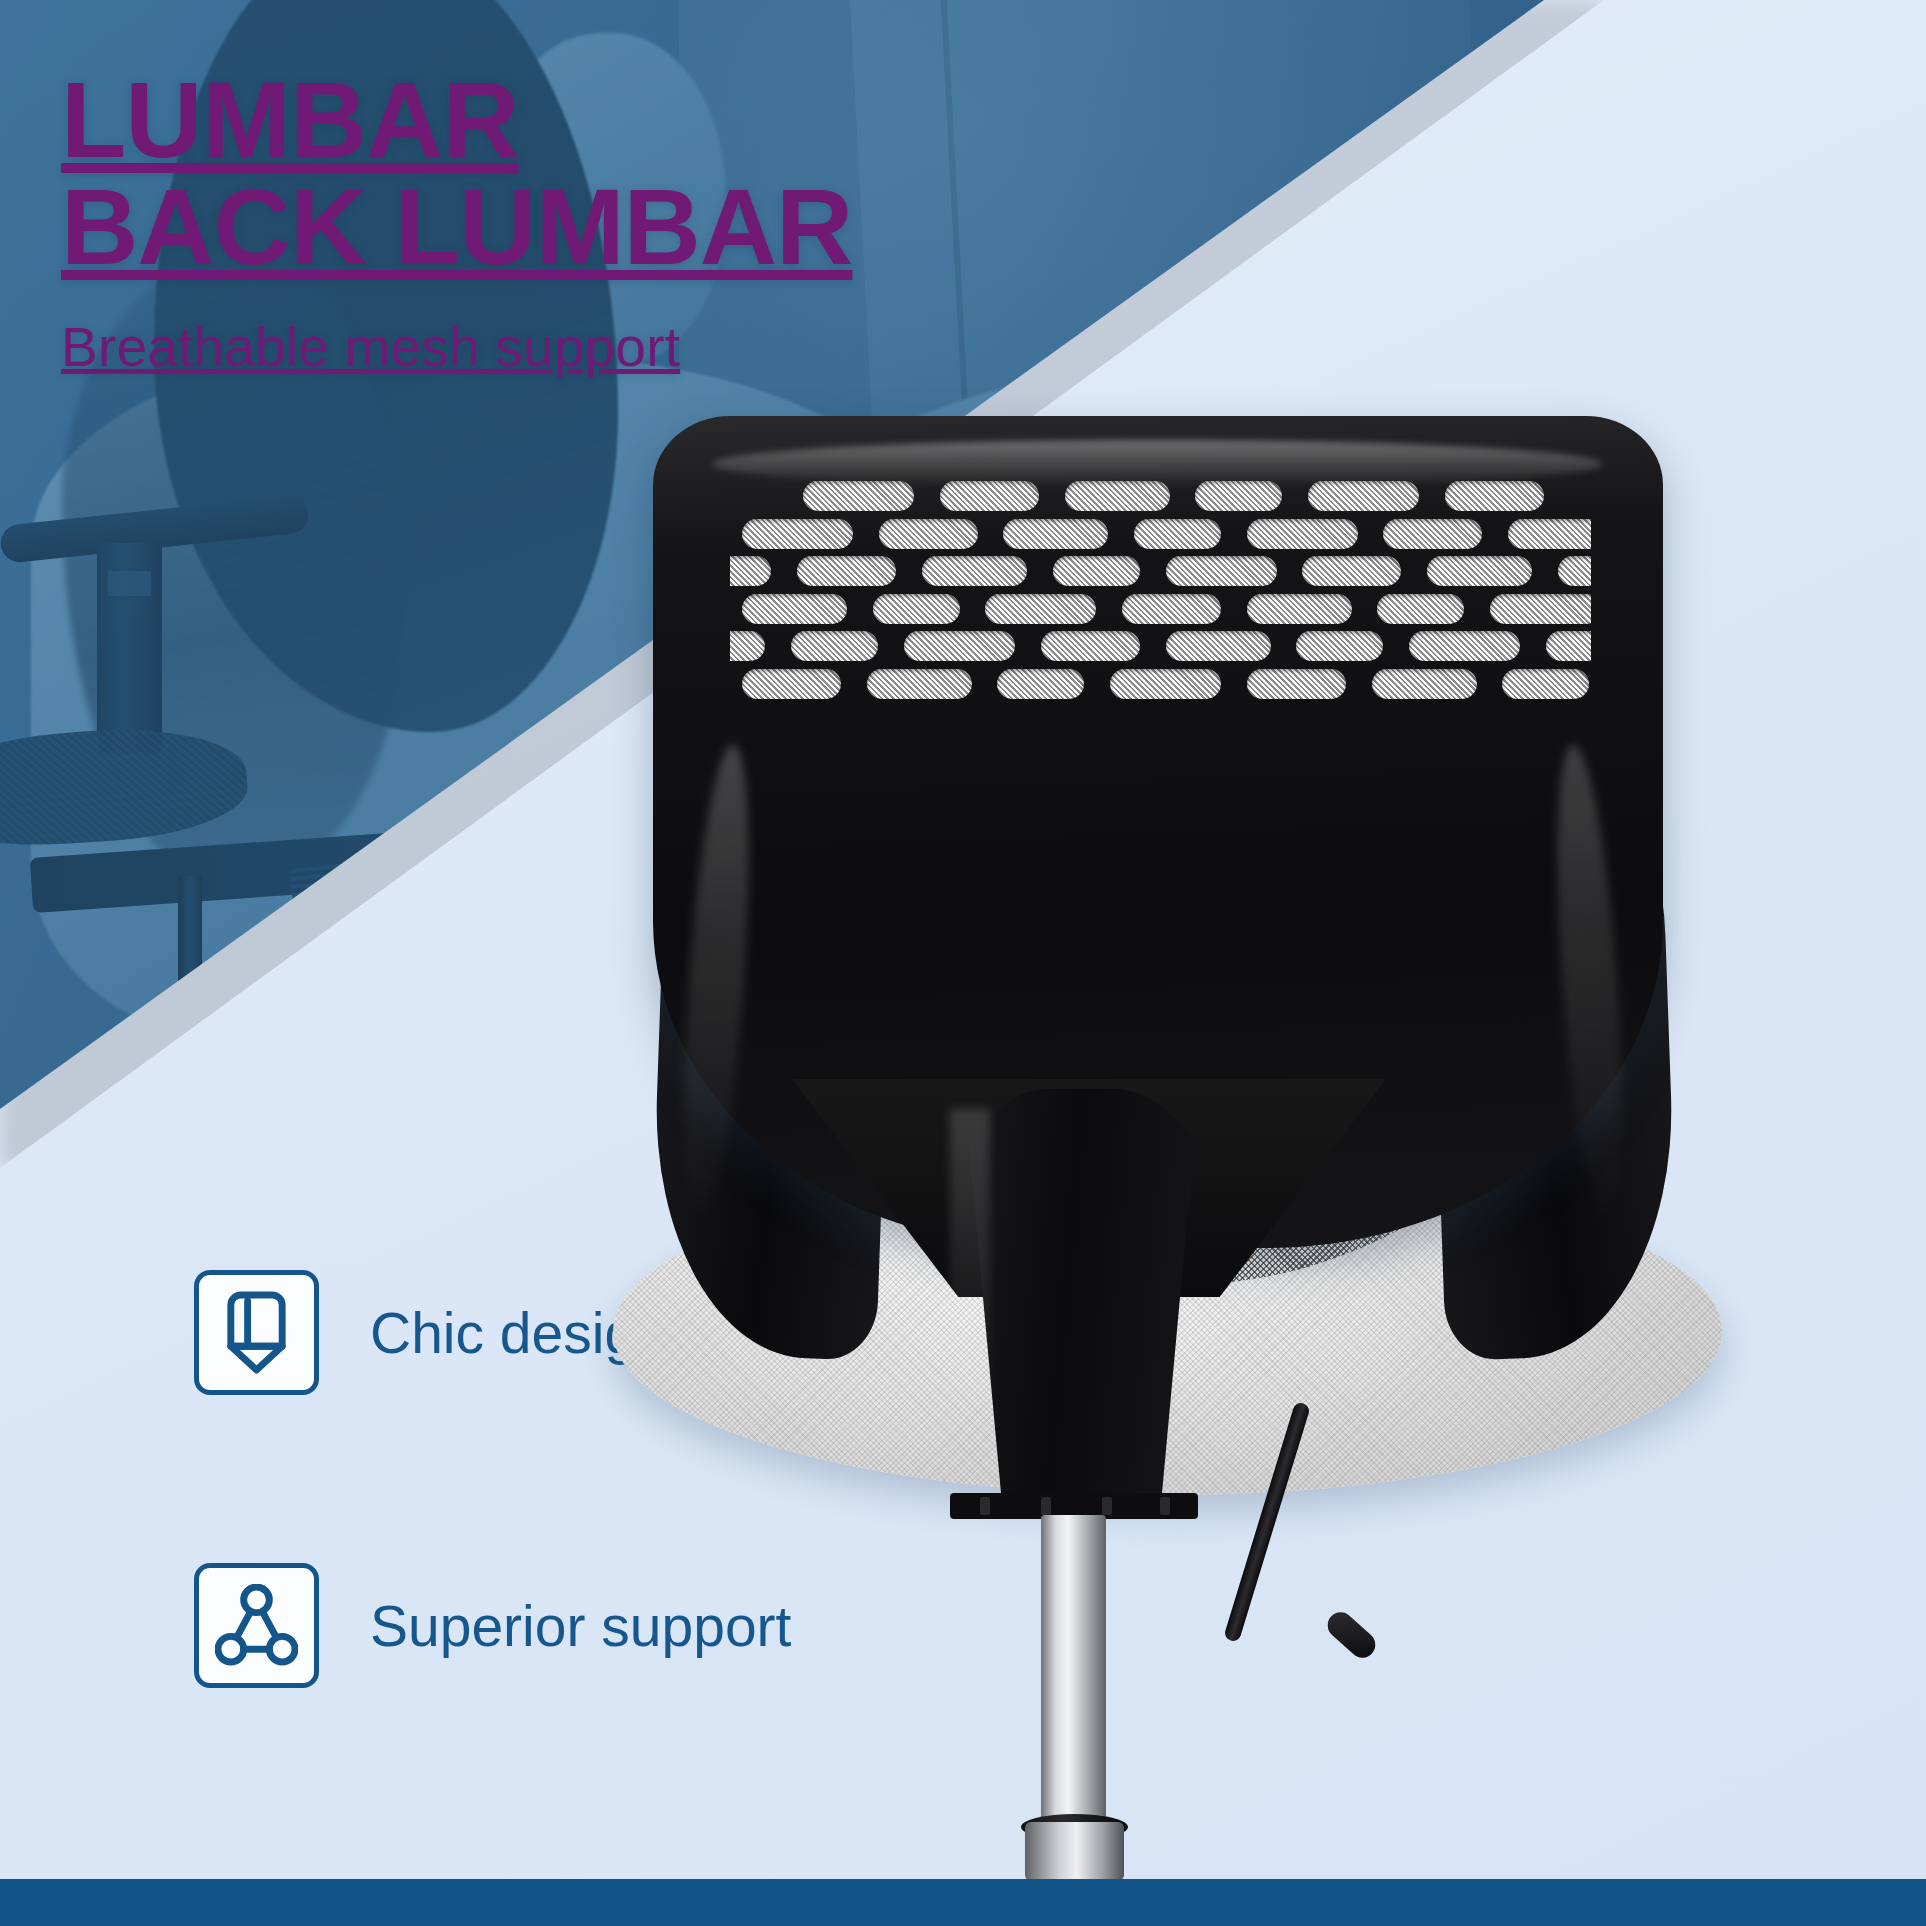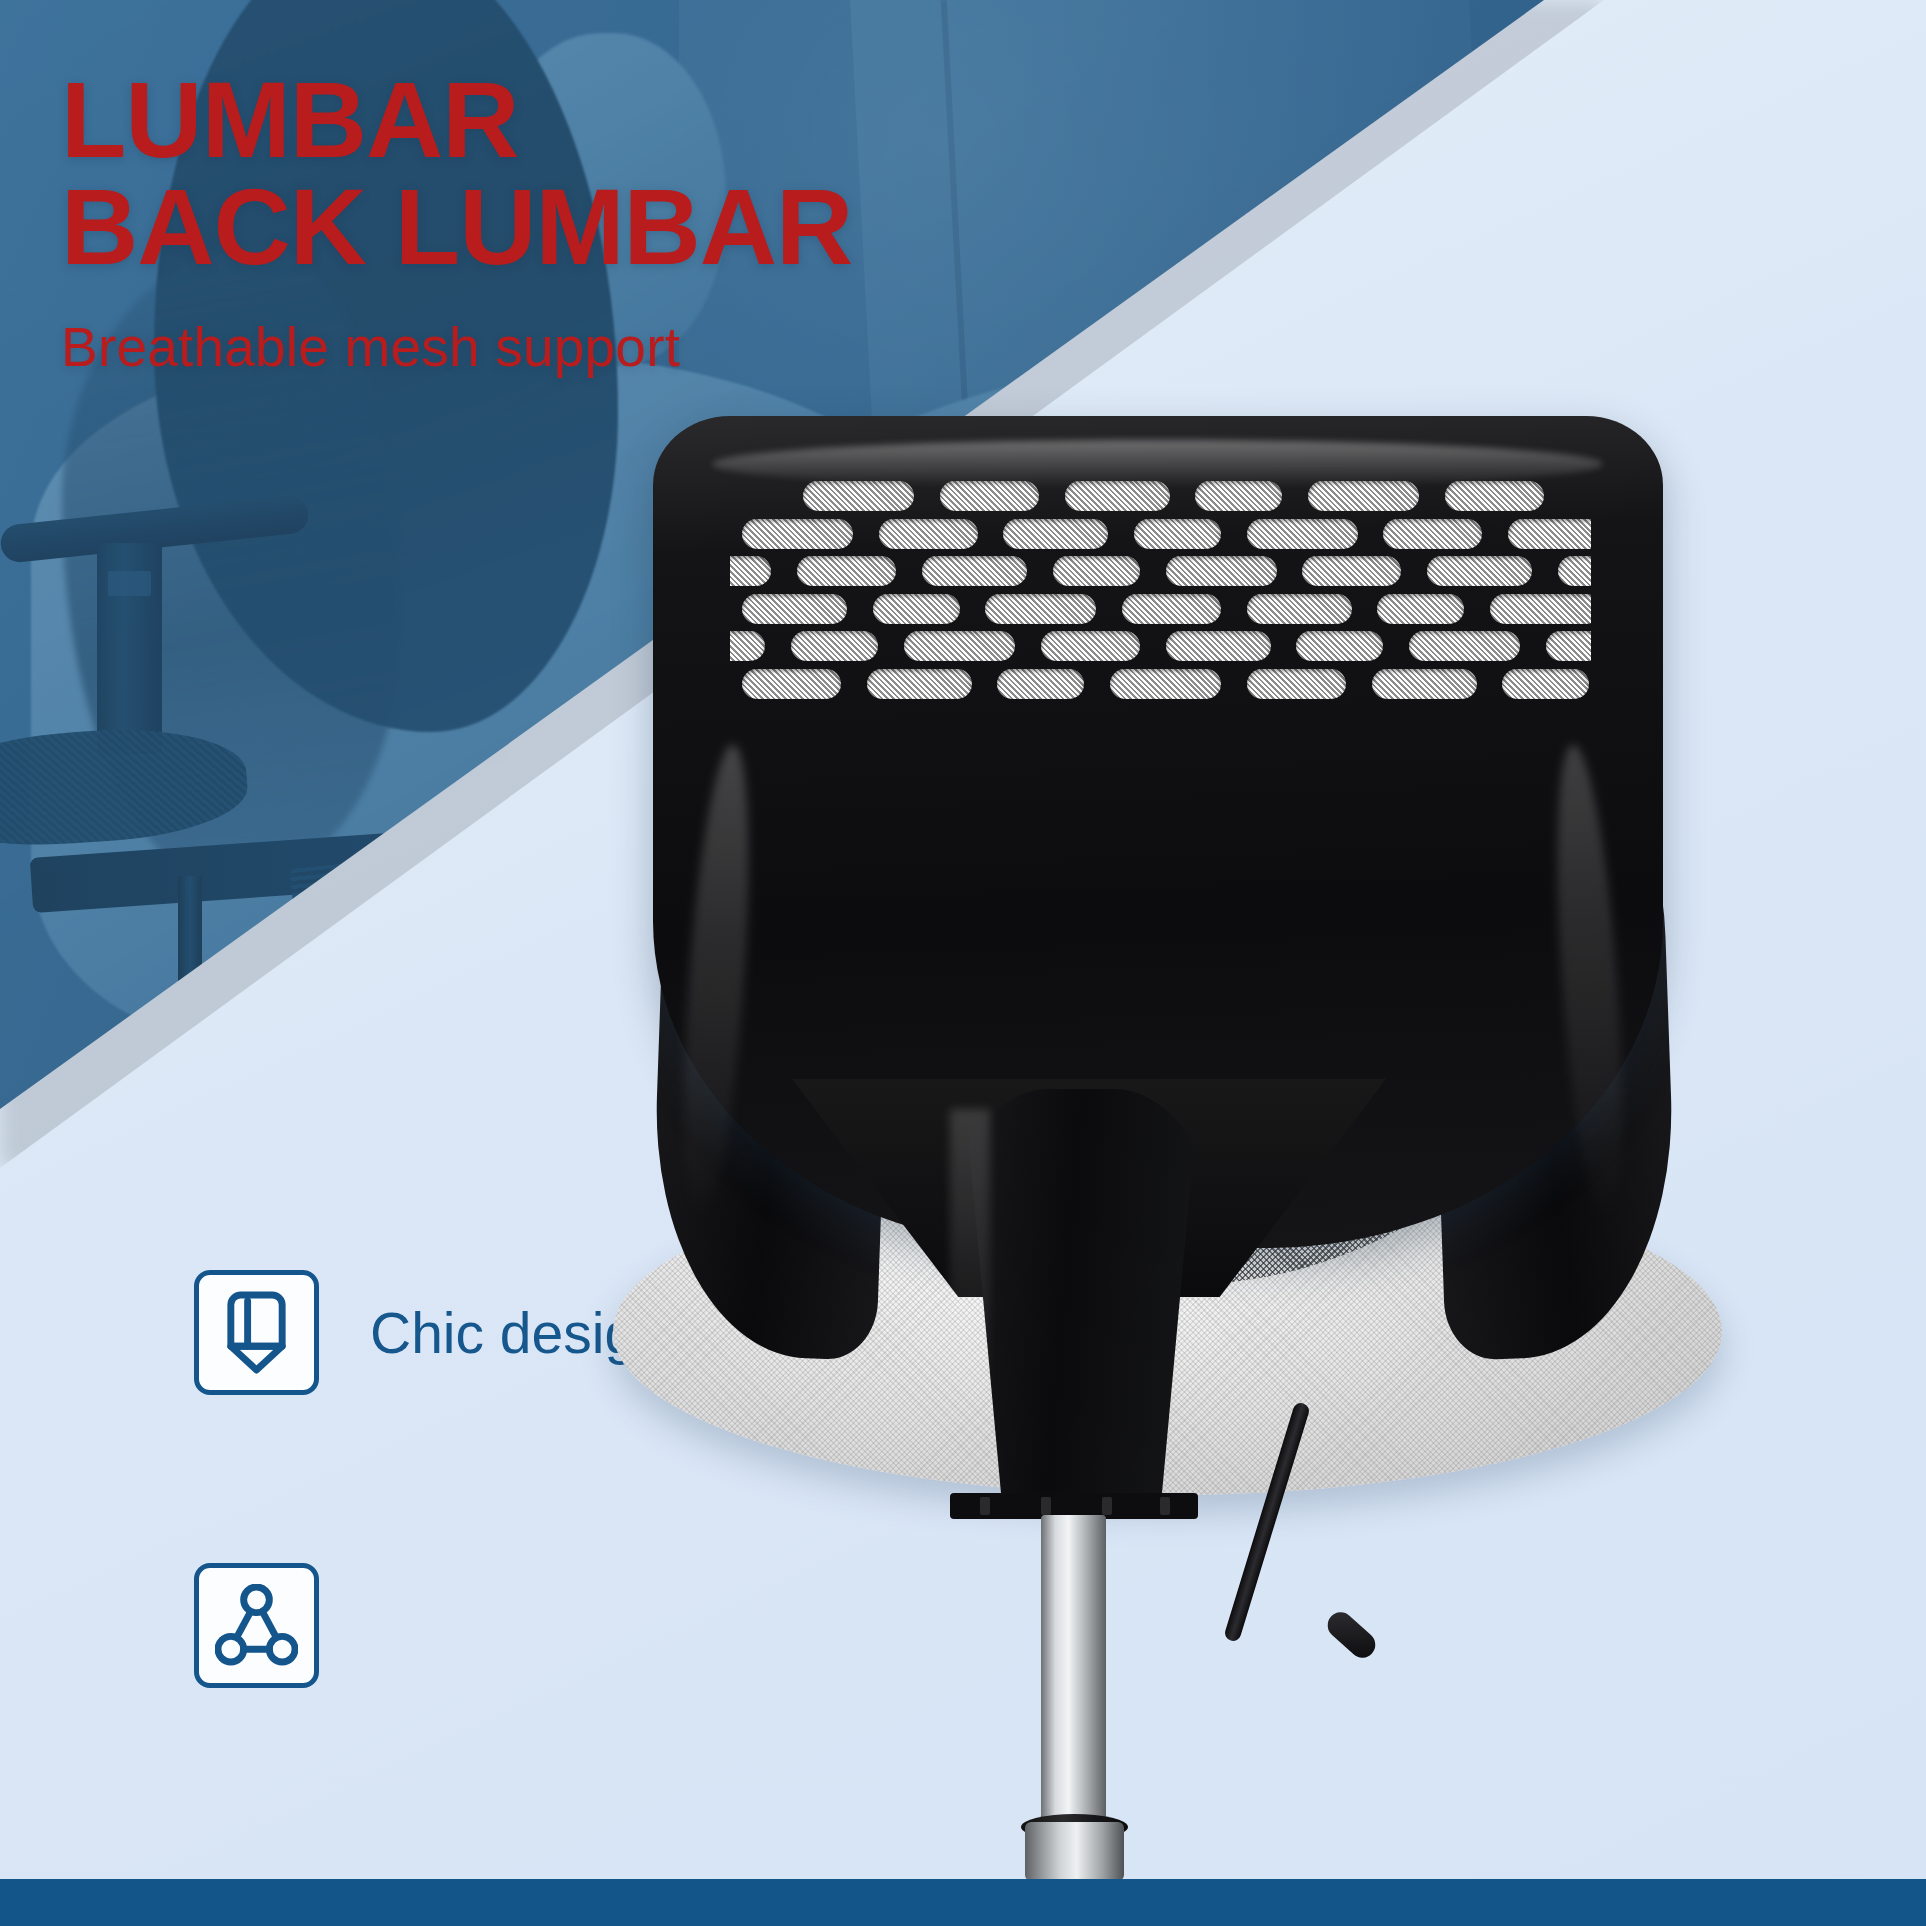--- a/index.html
+++ b/index.html
@@ -136,21 +136,22 @@
     mix-blend-mode:multiply;
   }
   .ph-tint2{
     position:absolute;inset:0;
     background:rgba(82,139,178,.30);
   }
 
   
   .headline{
     position:absolute;left:61px;top:67px;width:970px;
-    color:#b91c1c;
+    color:#701a75;
+    text-decoration:underline;
   }
   .headline h1{
     margin:0;
     font-size:107px;
     line-height:1.0;
     font-weight:700;
     letter-spacing:-1px;
     text-shadow:0 2px 10px rgba(20,55,85,.25);
   }
   .headline .sub{
@@ -370,20 +371,21 @@
       <div class="feature-icon">
         <svg width="83" height="83" viewBox="0 0 84 84" fill="none" stroke="#14568c" stroke-width="7" stroke-linejoin="round" stroke-linecap="round">
           <circle cx="42" cy="16" r="13"></circle>
           <circle cx="16" cy="66" r="13"></circle>
           <circle cx="68" cy="66" r="13"></circle>
           <path d="M36 28 L22 54"></path>
           <path d="M48 28 L62 54"></path>
           <path d="M29 66 L55 66"></path>
         </svg>
       </div>
+      <div class="feature-label">Superior support</div>
     </div>
 
   </div>
 
   <div class="chair">
 
     <div class="seat">
       <div class="seat-tex"></div>
     </div>
 

